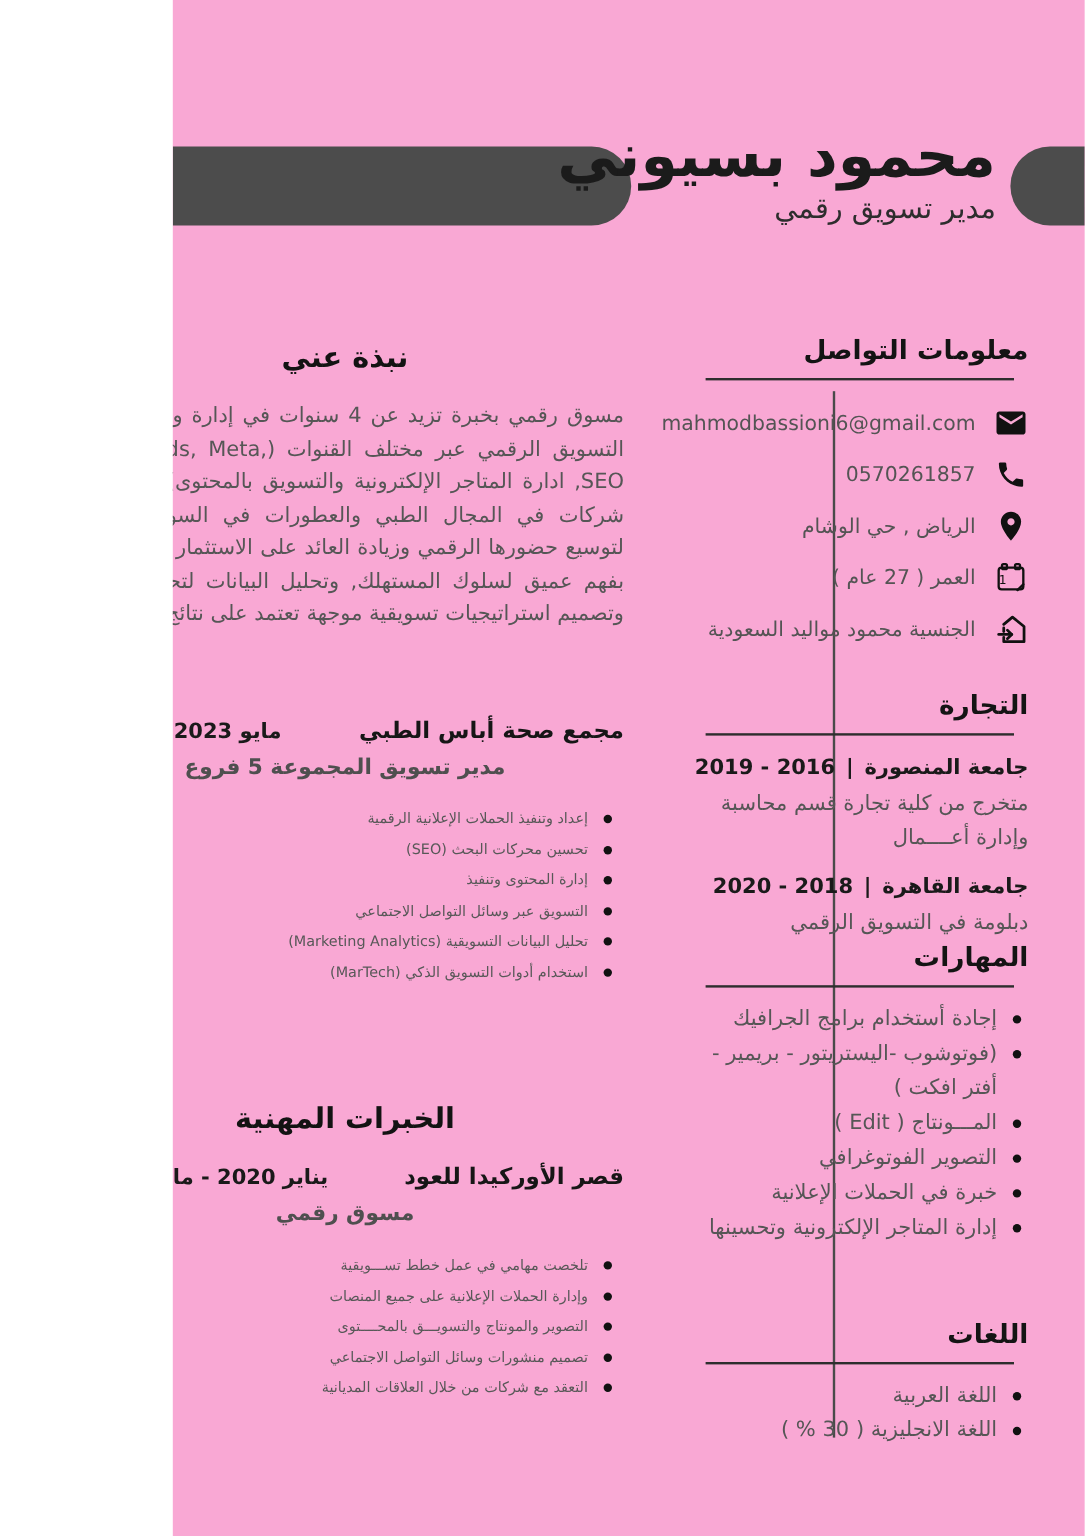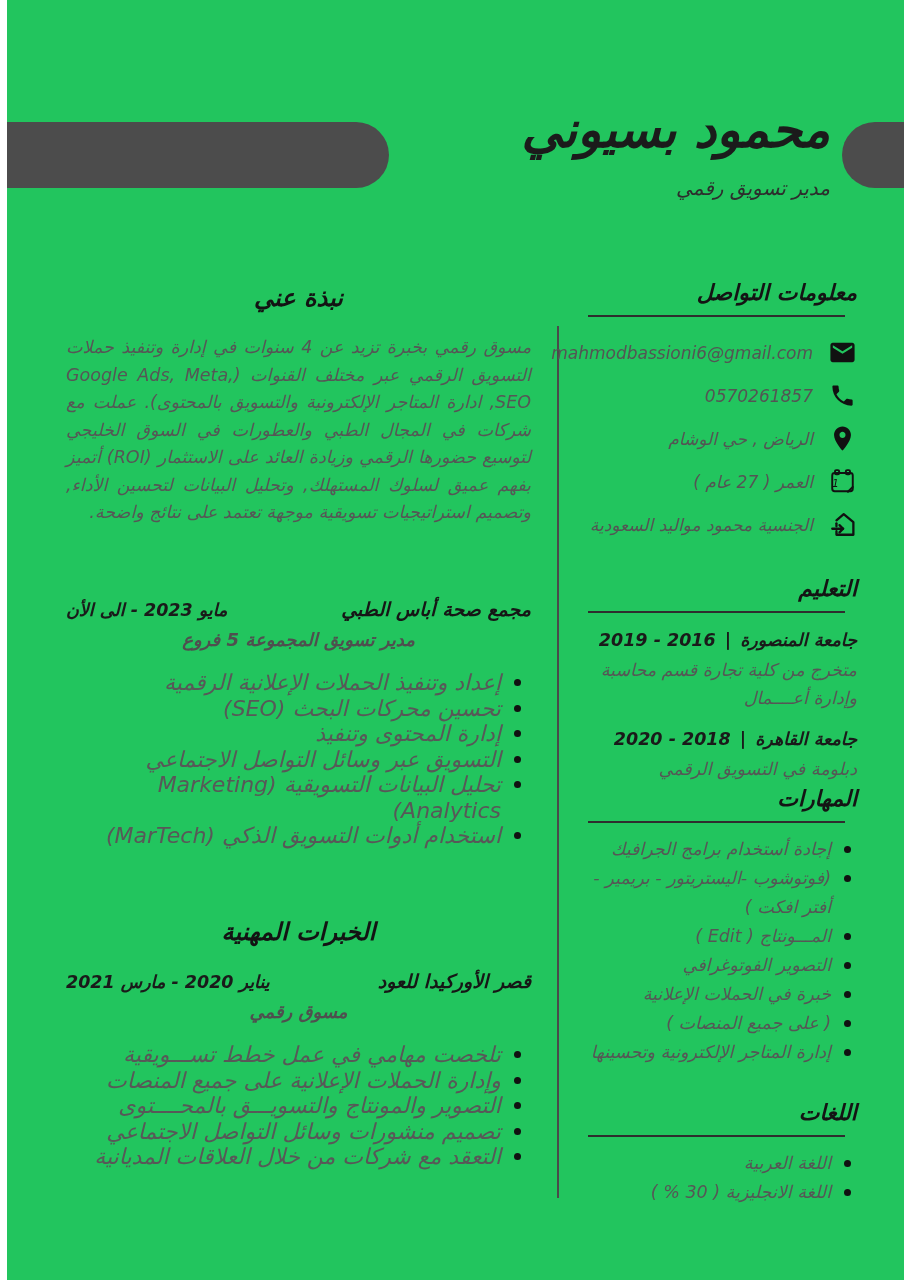--- a/index.html
+++ b/index.html
@@ -1,30 +1,30 @@
 <!DOCTYPE html>
 <html lang="ar" dir="rtl"><head>
 <meta charset="utf-8">
 <style>
   html,body{margin:0;padding:0;background:#ffffff;}
   body{width:904px;height:1280px;font-family:"DejaVu Sans",sans-serif;}
-  .page{position:relative;width:897px;height:1280px;background:#22c55e;overflow:hidden;direction:rtl;font-style:italic;}
+  .page{position:relative;width:760px;height:1280px;background:#f9a8d4;overflow:hidden;direction:rtl;}
 
   
   .bar{position:absolute;top:122px;height:66px;background:#4c4c4c;}
   .bar-left{left:0;width:382px;border-radius:0 33px 33px 0;}
   .bar-right{right:0;width:62px;border-radius:33px 0 0 33px;}
   .hdr-text{position:absolute;top:100px;right:74px;text-align:right;}
   .name{font-size:50px;font-weight:bold;color:#1b1b1b;line-height:1.2;margin:0;}
-  .subtitle{font-size:20px;color:#2d2d2d;margin-top:16px;}
+  .subtitle{font-size:24px;color:#2d2d2d;margin-top:0;}
 
   
   .divider{position:absolute;left:550px;top:326px;width:2px;height:872px;background:#4a4a4a;}
   .side{position:absolute;top:280px;right:47px;width:284px;height:960px;}
-  .main{position:absolute;top:282px;right:373px;width:465px;height:980px;margin-left:45px;}
+  .main{position:absolute;top:282px;right:384px;width:465px;height:980px;margin-left:45px;}
   .side section{position:absolute;right:0;width:100%;}
   #sec-contact{top:0;}
   #sec-education{top:296px;}
   #sec-skills{top:506px;}
   #sec-languages{top:820px;}
 
   .s-title{font-size:22px;font-weight:bold;color:#141414;margin:0;text-align:right;}
   .s-underline{height:2px;background:#2e2e2e;margin:10px 12px 0 15px;}
 
   
@@ -49,21 +49,21 @@
   #exp-title{top:636px;}
   .about{position:absolute;top:52px;right:0;width:100%;text-align:justify;font-size:17.5px;line-height:27.5px;color:#565656;margin:0;}
   .job{position:absolute;right:0;width:100%;}
   #job-0{top:316px;}
   #job-1{top:688px;}
   .job-head{display:flex;justify-content:space-between;align-items:baseline;}
   .company{font-size:19px;font-weight:bold;color:#161616;}
   .dates{font-size:17.5px;font-weight:bold;color:#1a1a1a;}
   .role{font-size:18px;font-weight:bold;color:#4f4f4f;margin-top:9px;text-align:center;}
   .job .dot-list{margin-top:20px;margin-left:0;margin-right:8px;}
-  .job .dot-list li{font-size:22px;line-height:25.5px;color:#585858;padding-right:22px;}
+  .job .dot-list li{font-size:12px;line-height:25.5px;color:#585858;padding-right:22px;}
   .job .dot-list li::before{right:2px;top:9px;width:7px;height:7px;}
 
   svg{display:block;}
 </style>
 </head>
 <body>
 
 <div class="page">
 
   <div class="bar bar-left"></div>
@@ -125,21 +125,21 @@
                 <path d="M3.5 15.5h9"></path>
                 <path d="M9.5 12.5l3 3-3 3"></path>
               </svg>
           </span>
           <span class="c-text">الجنسية محمود مواليد السعودية</span>
         </li>
       </ul>
     </section>
 
     <section id="sec-education">
-      <h2 class="s-title">التعليم</h2>
+      <h2 class="s-title">التجارة</h2>
       <div class="s-underline"></div>
       <div class="edu-entry">
         <div class="edu-head">
           <span>جامعة المنصورة</span>
           <span>|</span>
           <span>2016 - 2019</span>
         </div>
         <p class="edu-detail">متخرج من كلية تجارة قسم محاسبة وإدارة أعــــمال</p>
       </div>
       <div class="edu-entry">
@@ -154,21 +154,20 @@
 
     <section id="sec-skills">
       <h2 class="s-title">المهارات</h2>
       <div class="s-underline"></div>
       <ul class="dot-list">
         <li>إجادة أستخدام برامج الجرافيك</li>
         <li>(فوتوشوب -اليستريتور - بريمير - أفتر افكت )</li>
         <li>المـــونتاج ( Edit )</li>
         <li>التصوير الفوتوغرافي</li>
         <li>خبرة في الحملات الإعلانية</li>
-        <li>( على جميع المنصات )</li>
         <li>إدارة المتاجر الإلكترونية وتحسينها</li>
       </ul>
     </section>
 
     <section id="sec-languages">
       <h2 class="s-title">اللغات</h2>
       <div class="s-underline"></div>
       <ul class="dot-list">
         <li>اللغة العربية</li>
         <li>اللغة الانجليزية ( 30 % )</li>

